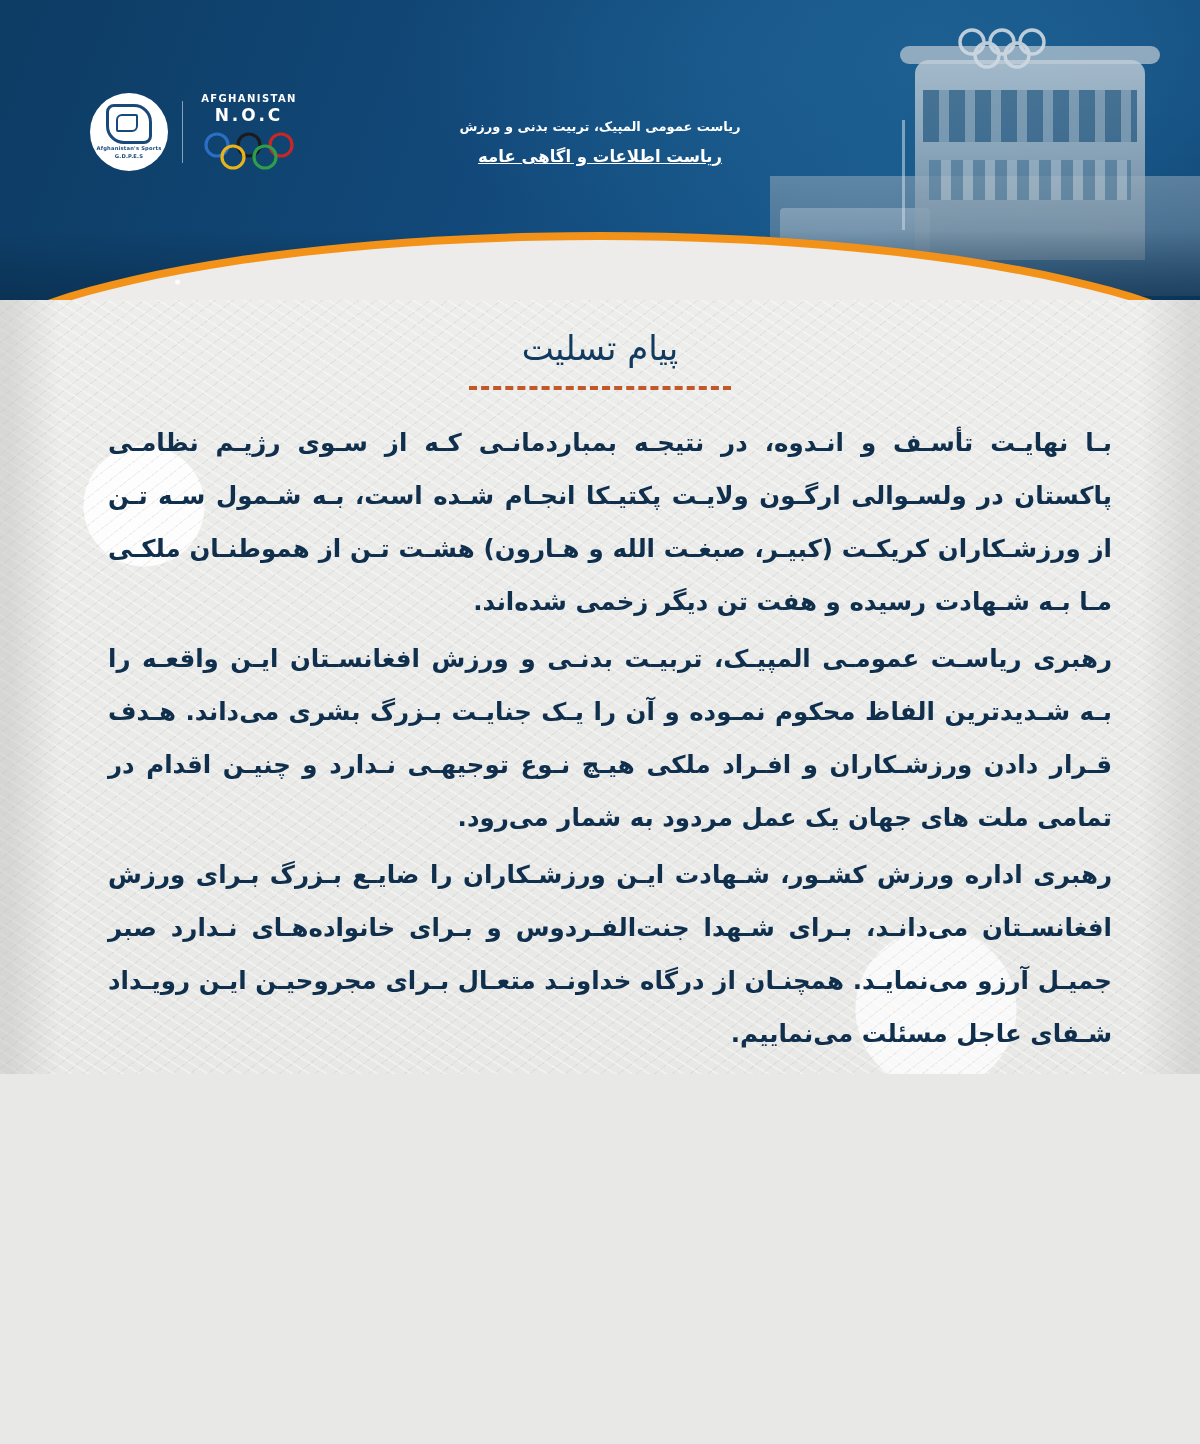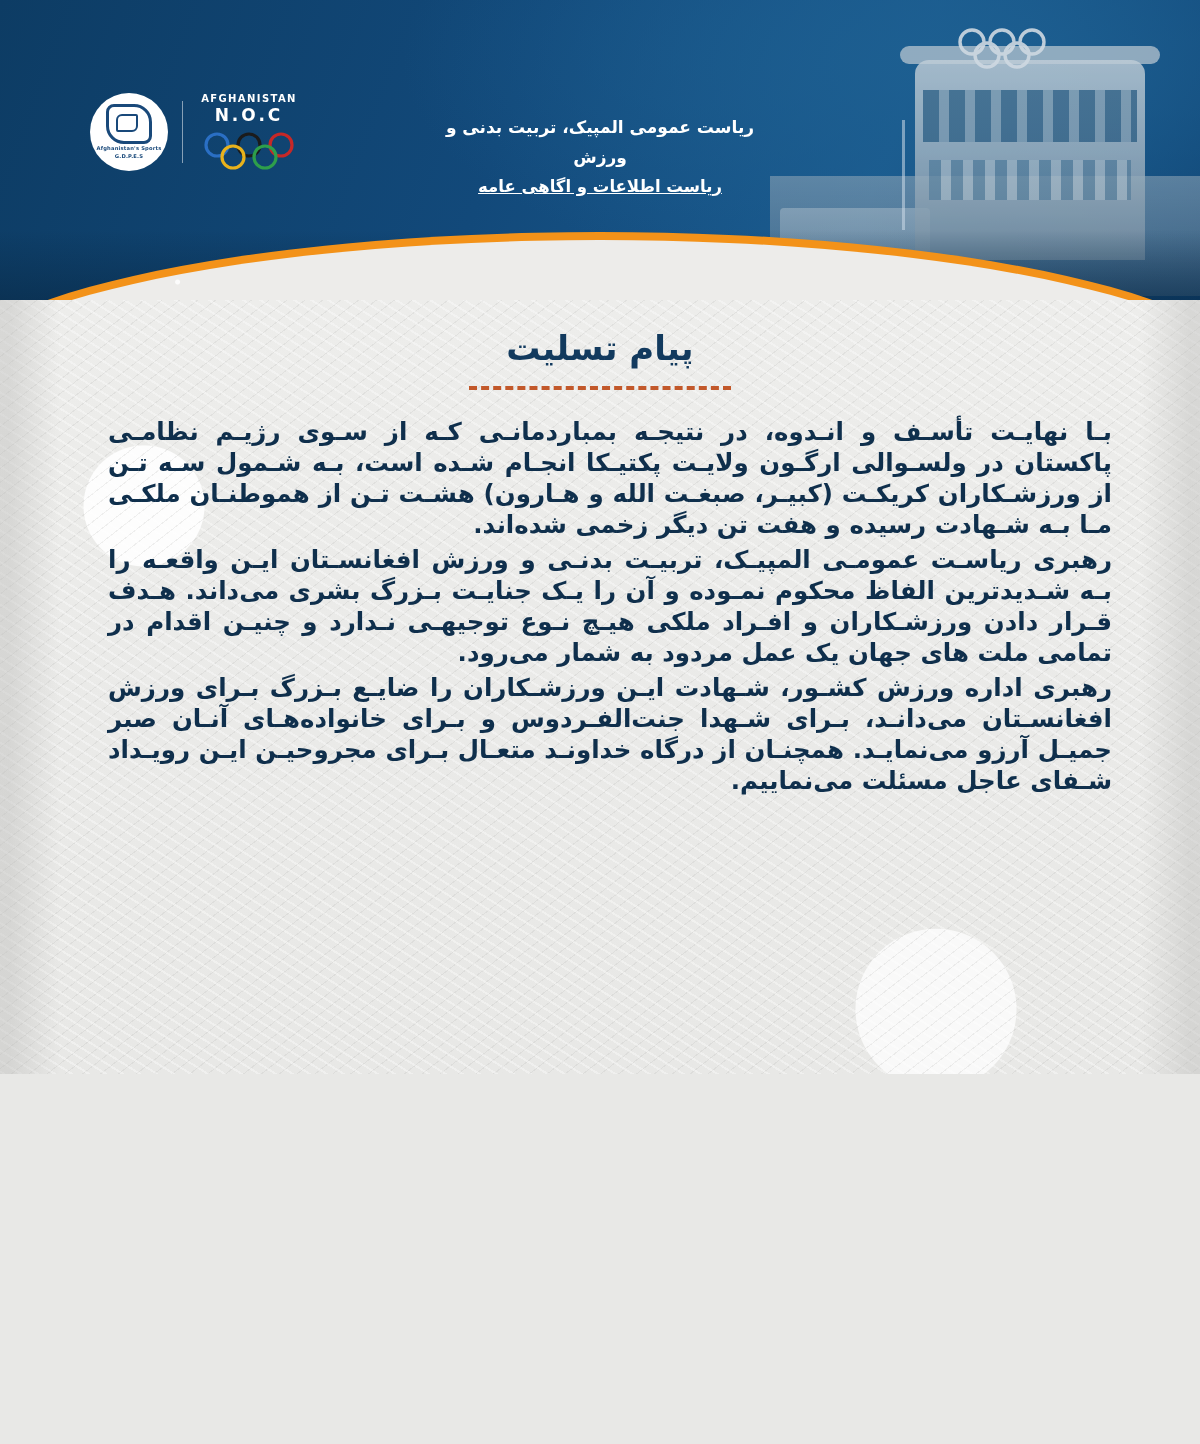--- a/index.html
+++ b/index.html
@@ -183,21 +183,21 @@
   .header-titles {
     position: absolute;
     right: 430px;
     top: 112px;
     text-align: center;
     width: 340px;
     color: #ffffff;
     direction: rtl;
   }
   .header-titles .t1 {
-    font-size: 17px;
+    font-size: 13px;
     font-weight: 700;
     line-height: 30px;
   }
   .header-titles .t2 {
     font-size: 16.5px;
     font-weight: 700;
     line-height: 30px;
     text-decoration: underline;
   }
 
@@ -260,35 +260,35 @@
     z-index: 3;
     padding: 0 88px;
     direction: rtl;
   }
 
   .doc-title {
     margin: 0;
     padding-top: 28px;
     text-align: center;
     font-size: 34px;
-    font-weight: 700;
+    font-weight: 400;
     color: #123a5e;
     letter-spacing: 0.5px;
   }
   .title-rule {
     width: 262px;
     height: 0;
     margin: 18px auto 0;
     border-top: 4px dashed #c2582a;
   }
 
   .body-text {
     margin-top: 26px;
     font-size: 24.5px;
-    line-height: 31px;
+    line-height: 53px;
     color: #0f2f4c;
     font-weight: 700;
     text-align: justify;
     text-justify: inter-word;
     margin-left: 20px;
   }
   .body-text p {
     margin: 0 0 4px 0;
   }
   .body-text p:last-child { margin-bottom: 0; }
@@ -369,19 +369,19 @@
 
   <div class="paper">
     <div class="content">
 
       <h1 class="doc-title">پیام تسلیت</h1>
       <div class="title-rule"></div>
 
       <div class="body-text">
         <p>بـا نهایـت تأسـف و انـدوه، در نتیجـه بمباردمانـی کـه از سـوی رژیـم نظامـی پاکستان در ولسـوالی ارگـون ولایـت پکتیـکا انجـام شـده است، بـه شـمول سـه تـن از ورزشـکاران کریکـت (کبیـر، صبغـت الله و هـارون) هشـت تـن از هموطنـان ملکـی مـا بـه شـهادت رسیده و هفت تن دیگر زخمی شده‌اند.</p>
         <p>رهبری ریاسـت عمومـی المپیـک، تربیـت بدنـی و ورزش افغانسـتان ایـن واقعـه را بـه شـدیدترین الفاظ محکوم نمـوده و آن را یـک جنایـت بـزرگ بشری می‌داند. هـدف قـرار دادن ورزشـکاران و افـراد ملکی هیـچ نـوع توجیهـی نـدارد و چنیـن اقدام در تمامی ملت های جهان یک عمل مردود به شمار می‌رود.</p>
-        <p>رهبری اداره ورزش کشـور، شـهادت ایـن ورزشـکاران را ضایـع بـزرگ بـرای ورزش افغانسـتان می‌دانـد، بـرای شـهدا جنت‌الفـردوس و بـرای خانواده‌هـای آنـان صبر جمیـل آرزو می‌نمایـد. همچنـان از درگاه خداونـد متعـال بـرای مجروحیـن ایـن رویـداد شـفای عاجل مسئلت می‌نماییم.</p>
+        <p>رهبری اداره ورزش کشـور، شـهادت ایـن ورزشـکاران را ضایـع بـزرگ بـرای ورزش افغانسـتان می‌دانـد، بـرای شـهدا جنت‌الفـردوس و بـرای خانواده‌هـای نـدارد صبر جمیـل آرزو می‌نمایـد. همچنـان از درگاه خداونـد متعـال بـرای مجروحیـن ایـن رویـداد شـفای عاجل مسئلت می‌نماییم.</p>
       </div>
 
     </div>
   </div>
 
 </div>
 
 </body></html>

